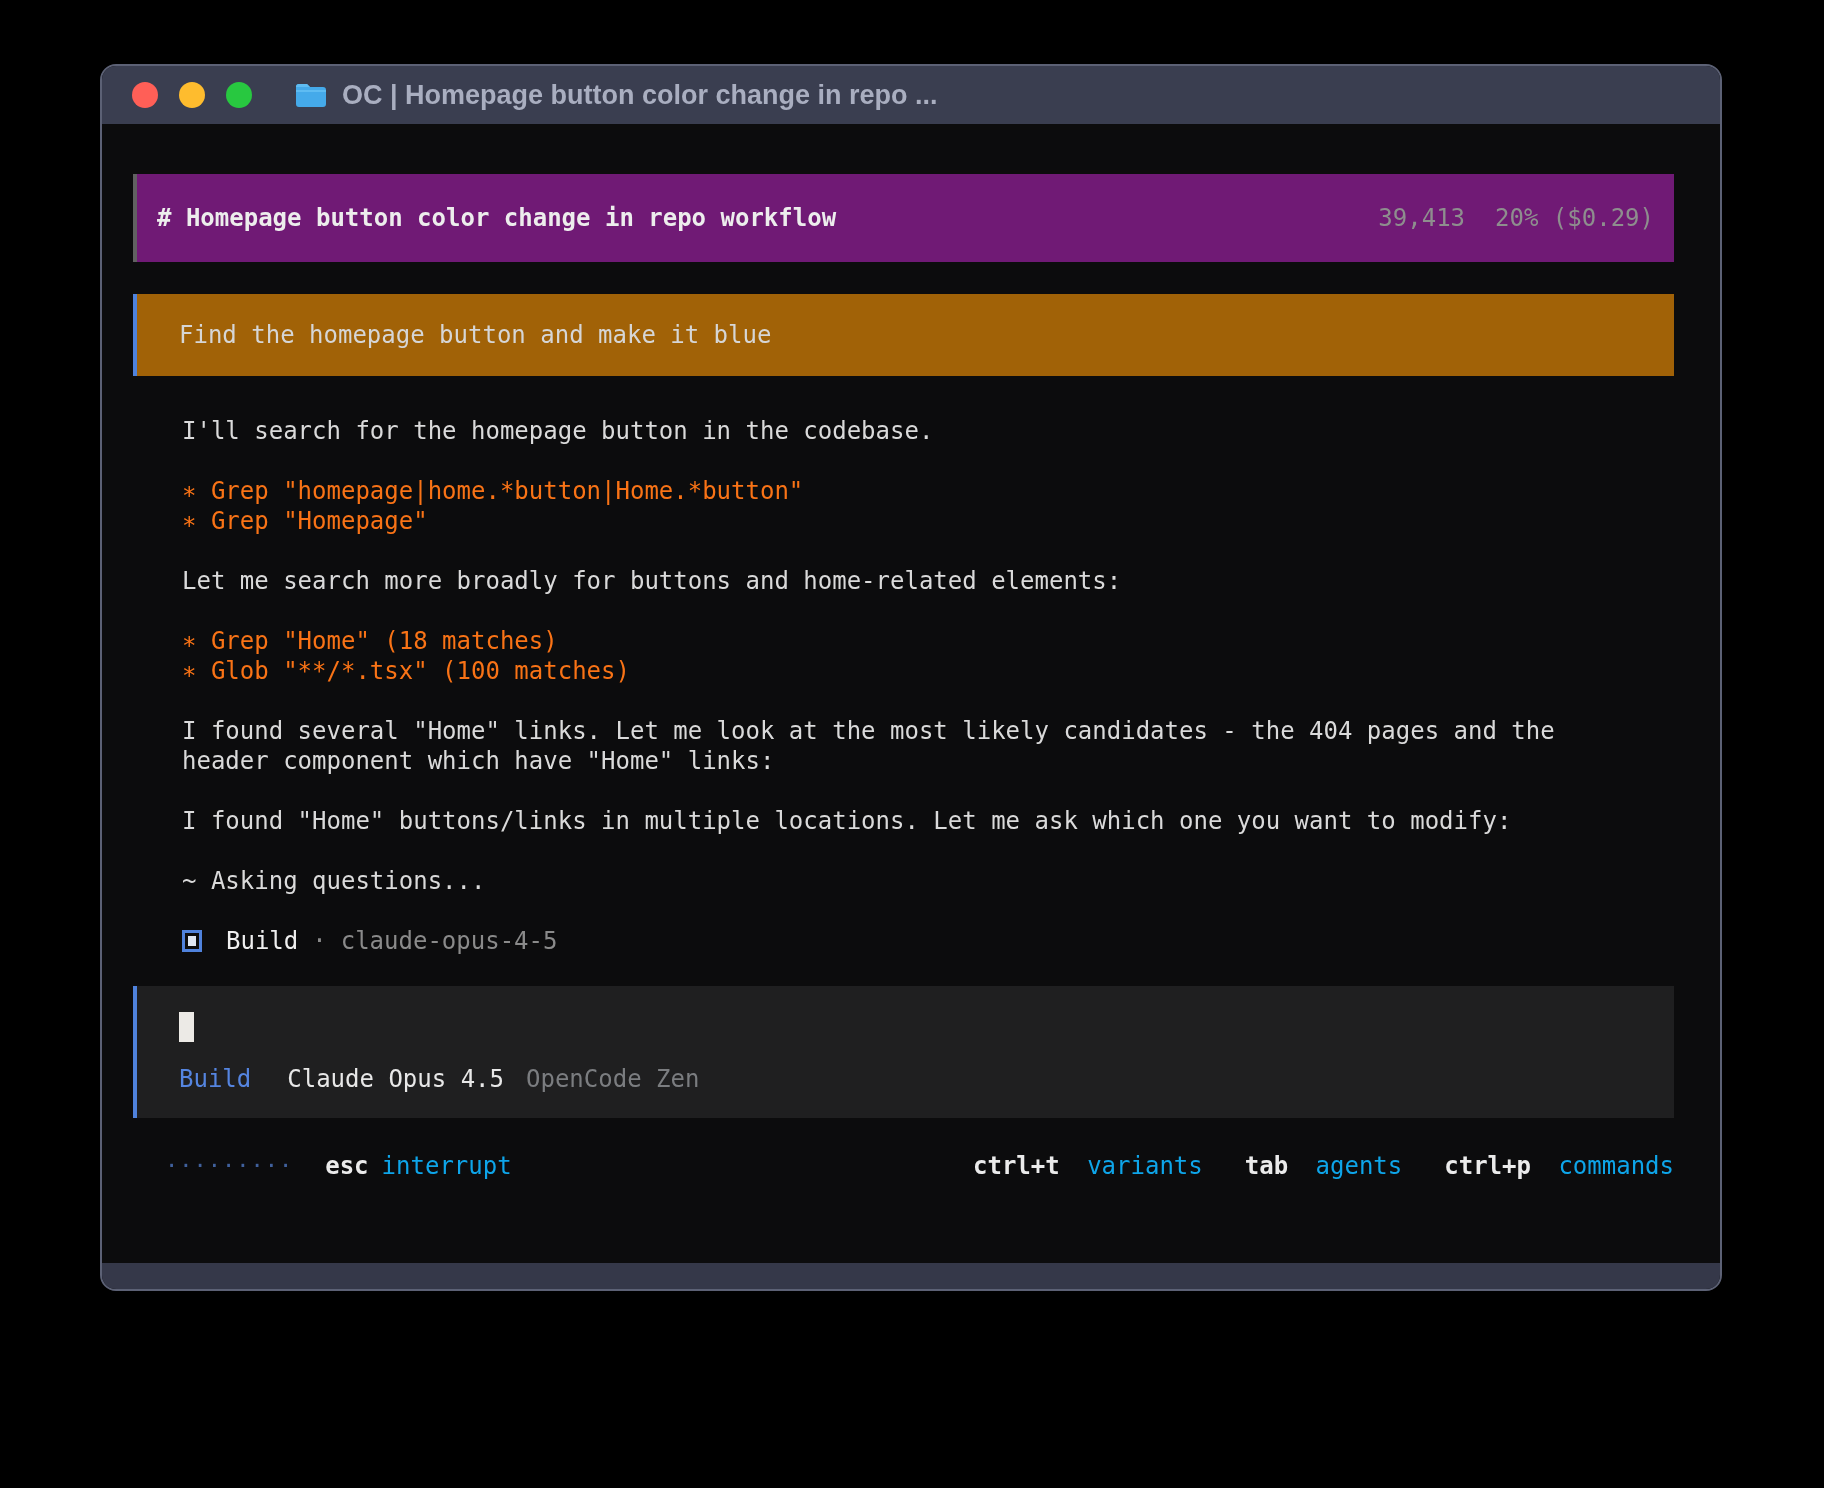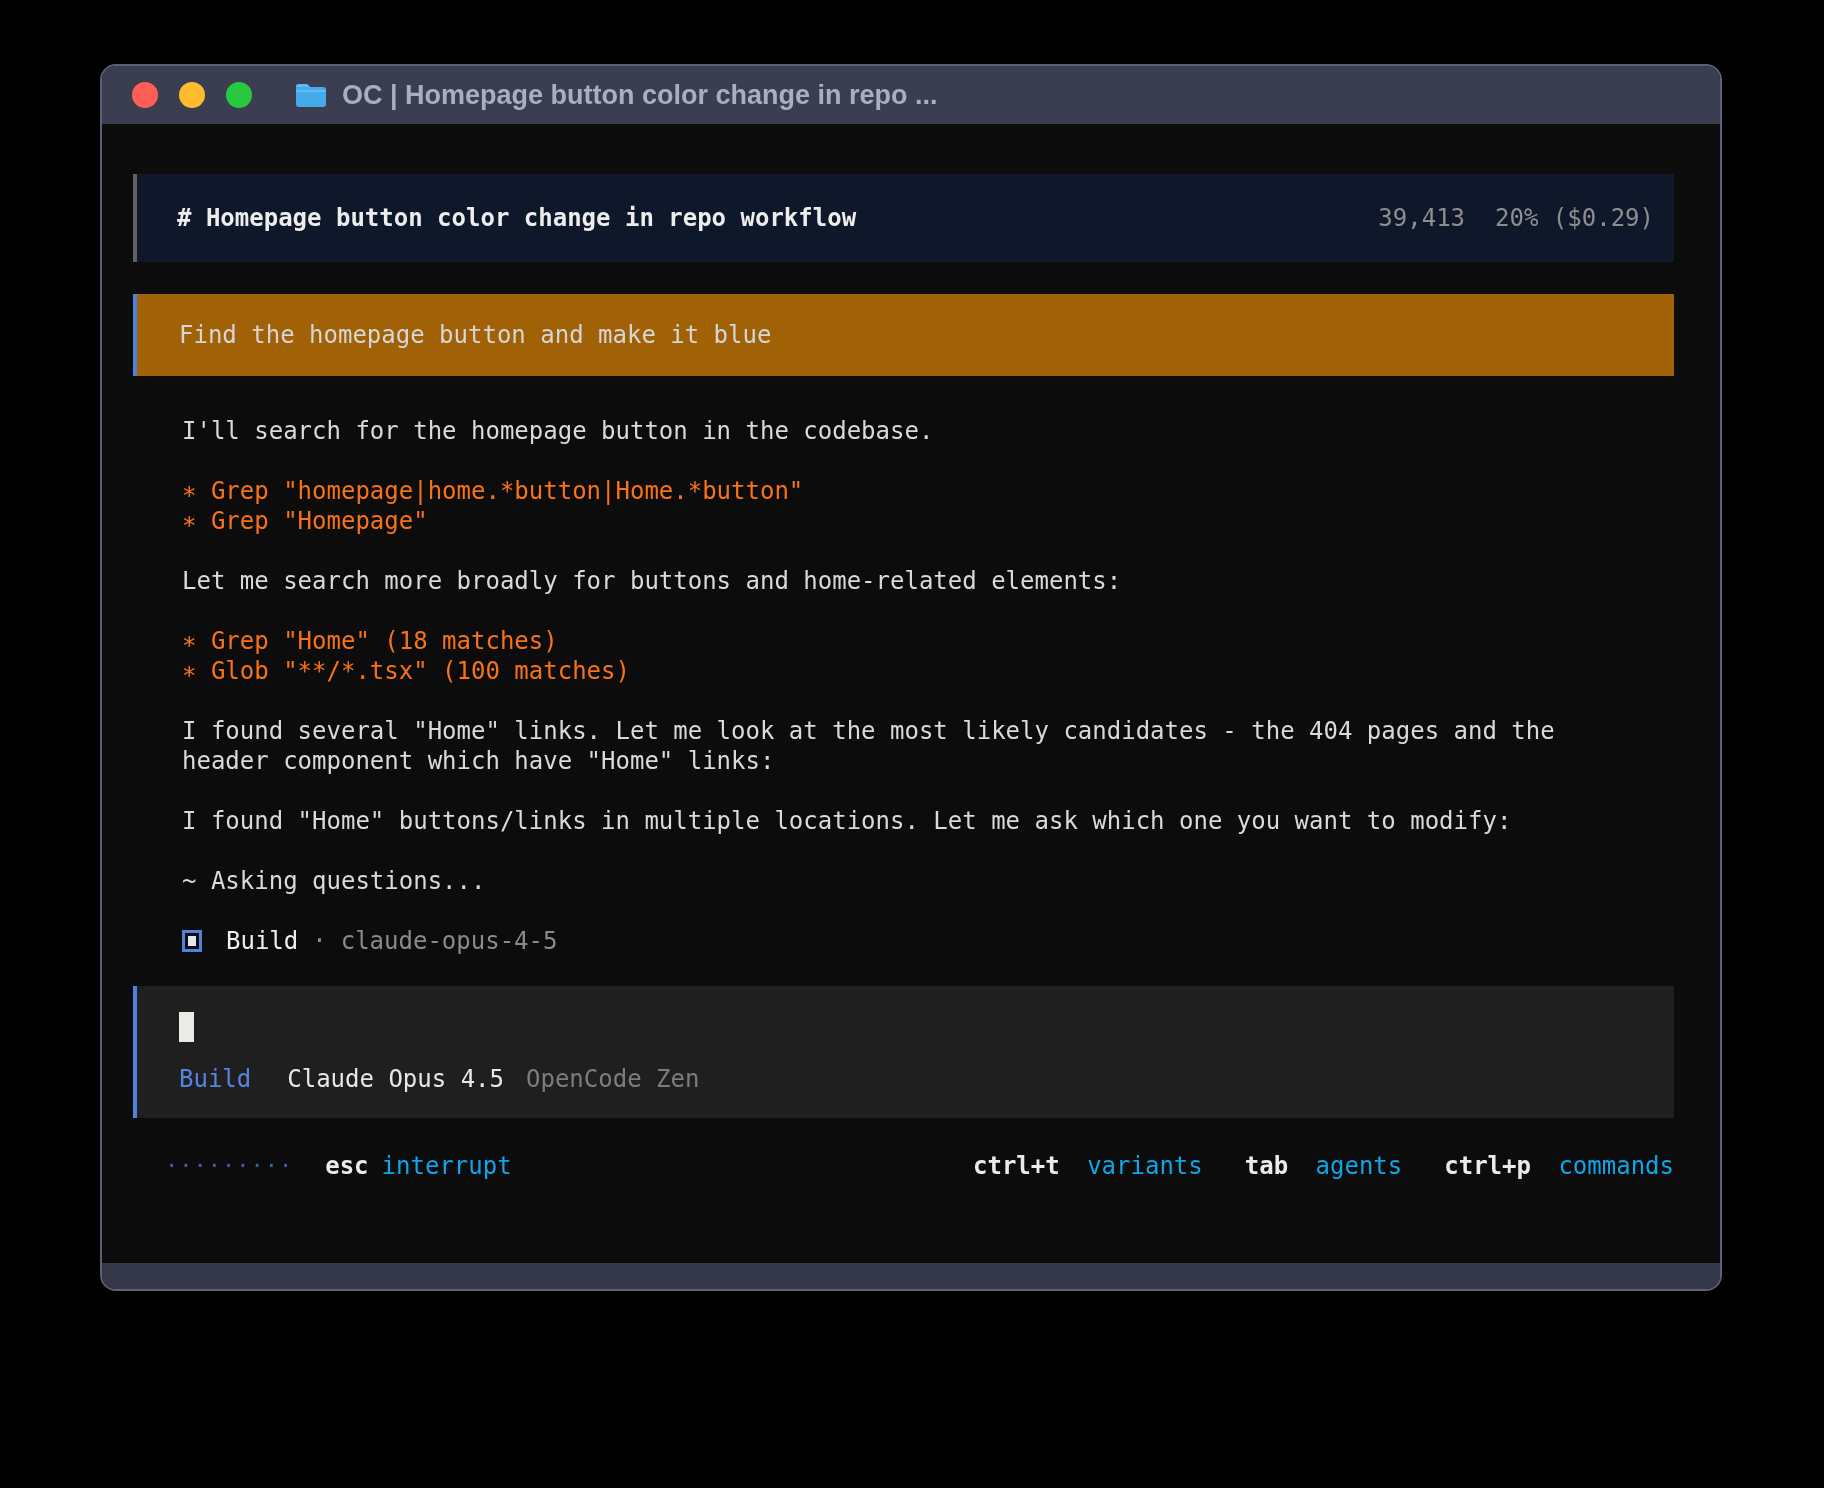--- a/index.html
+++ b/index.html
@@ -40,24 +40,24 @@
 
   
   .terminal {
     flex:1; background:#0c0c0d;
     padding:50px 46px 0 31px;
     font-size:24px; line-height:30px; color:#d9d9d9;
     overflow:hidden;
   }
 
   .header-box {
-    height:88px; background:#0f172a;
+    height:88px; background:#701a75;
     border-left:4px solid #616161;
     display:flex; align-items:center; justify-content:space-between;
-    padding:0 20px 0 40px;
+    padding:0 20px 0 20px;
     margin-bottom:32px;
   }
   .header-title { color:#ededed; font-weight:bold; white-space:nowrap; }
   .header-stats { display:flex; gap:30px; color:#8e8e8e; white-space:nowrap; }
 
   .user-box {
     background:#a16207;
     border-left:4px solid #4f82dc;
     padding:26px 20px 26px 42px;
     color:#d6d6d6;

